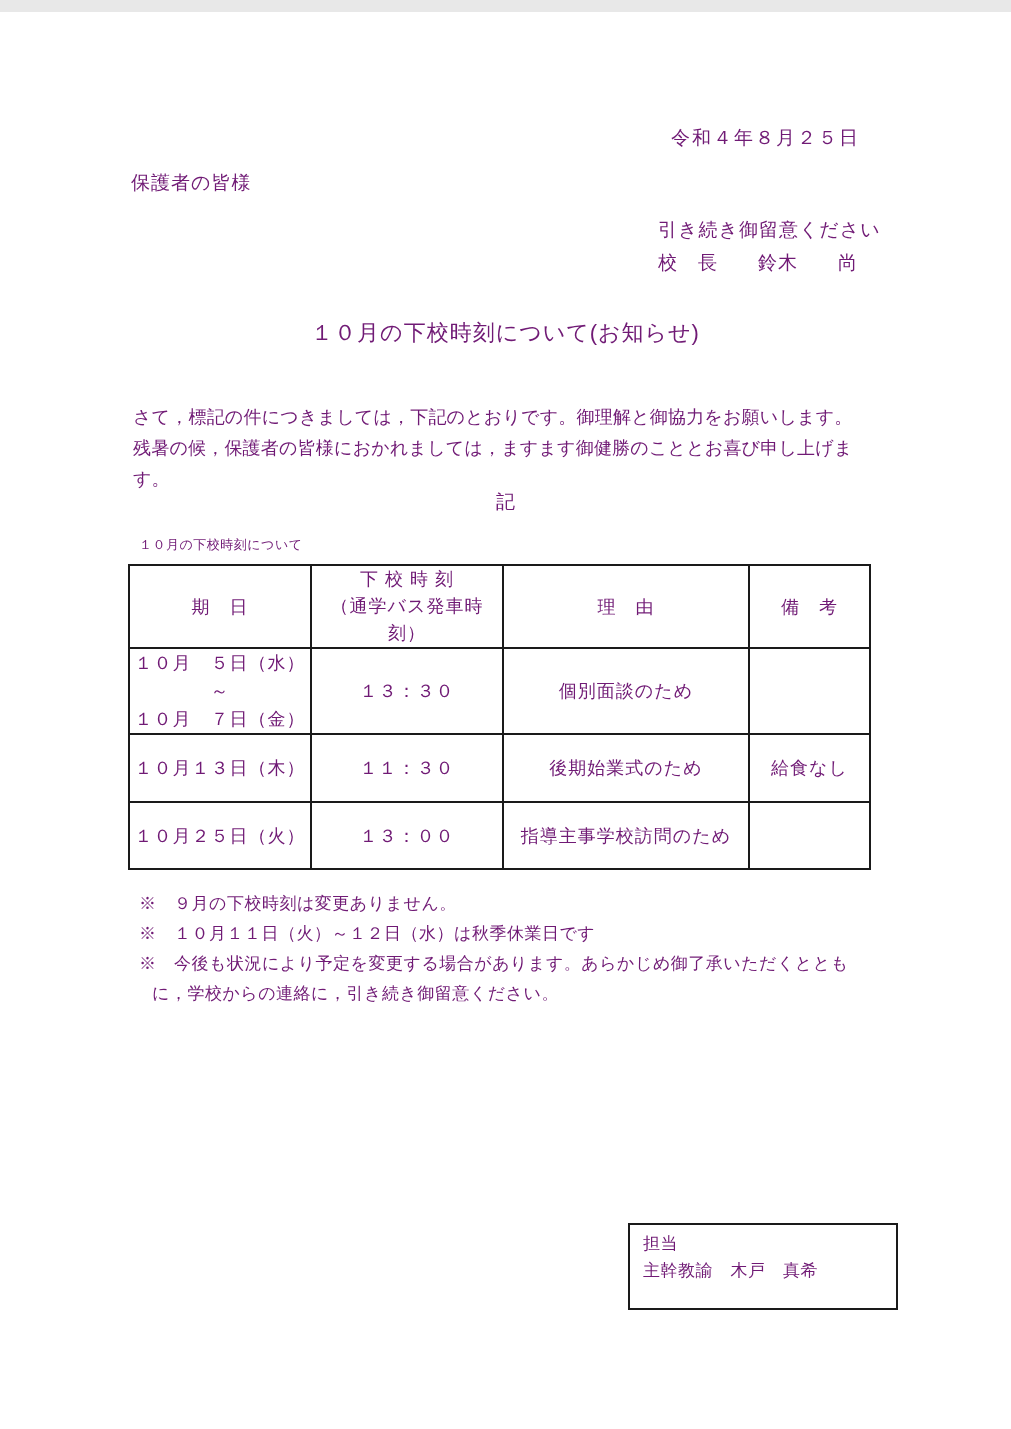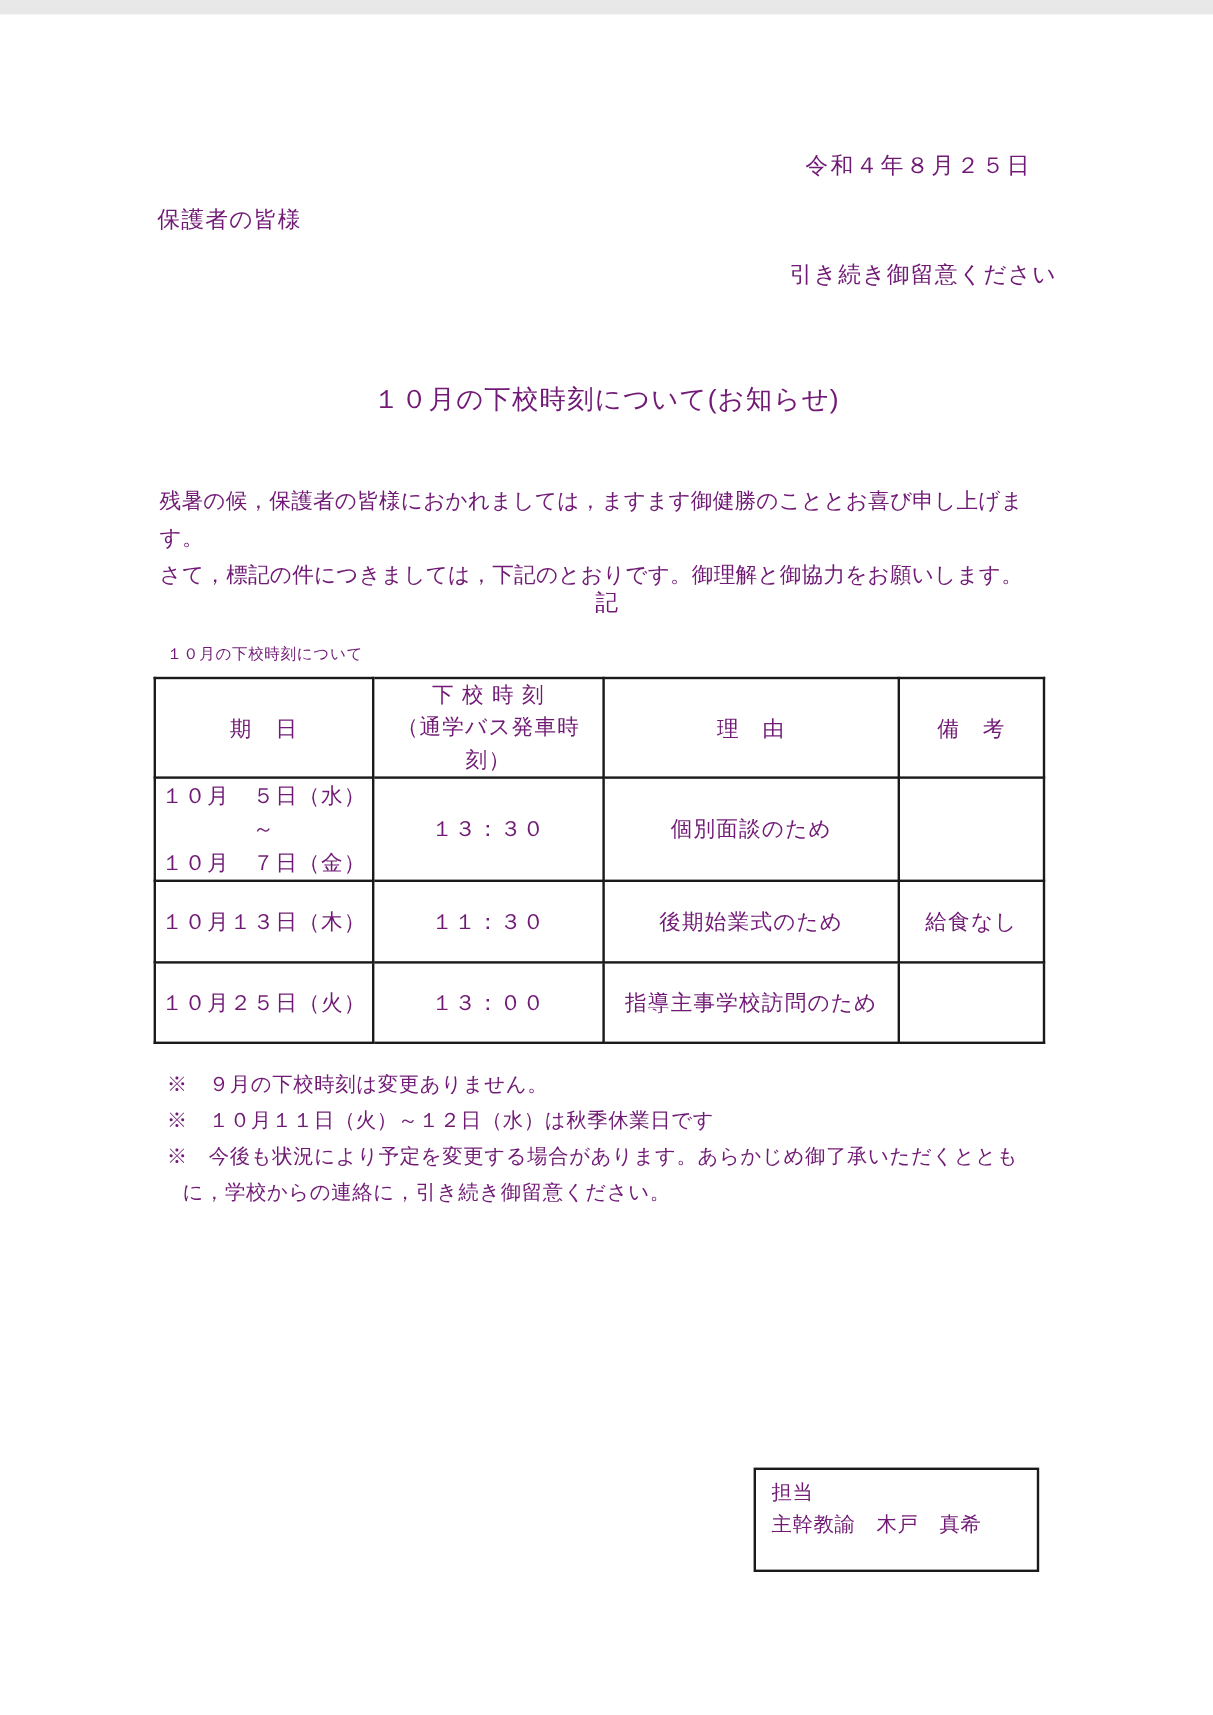--- a/index.html
+++ b/index.html
@@ -106,21 +106,21 @@
     width: 760px;
     font-size: 17px;
     line-height: 30px;
     letter-spacing: 0.5px;
   }
   .note-cont { margin-left: 13px; }
   .contact-box {
     position: absolute;
     left: 628px;
     top: 1211px;
-    width: 238px;
+    width: 270px;
     height: 87px;
     border: 2px solid #1a1a1a;
     box-sizing: border-box;
     padding: 5px 0 0 13px;
     font-size: 17px;
     line-height: 27px;
     letter-spacing: 0.5px;
     white-space: nowrap;
   }
 </style>
@@ -128,27 +128,28 @@
 <body>
 
 <div class="page">
 
   <div class="date-line">令和４年８月２５日</div>
 
   <div class="recipient">保護者の皆様</div>
 
   <div class="sender-block">
     <div>引き続き御留意ください</div>
+    <div>校　長　　鈴木　　尚</div>
   </div>
 
   <div class="doc-title">１０月の下校時刻について(お知らせ)</div>
 
   <div class="body-text">
+    <div>さて，標記の件につきましては，下記のとおりです。御理解と御協力をお願いします。</div>
     <div>残暑の候，保護者の皆様におかれましては，ますます御健勝のこととお喜び申し上げます。</div>
-    <div>さて，標記の件につきましては，下記のとおりです。御理解と御協力をお願いします。</div>
   </div>
 
   <div class="record-marker">記</div>
 
   <div class="table-caption">１０月の下校時刻について</div>
 
   <table class="schedule">
     <colgroup>
       <col class="col-date">
       <col class="col-time">

